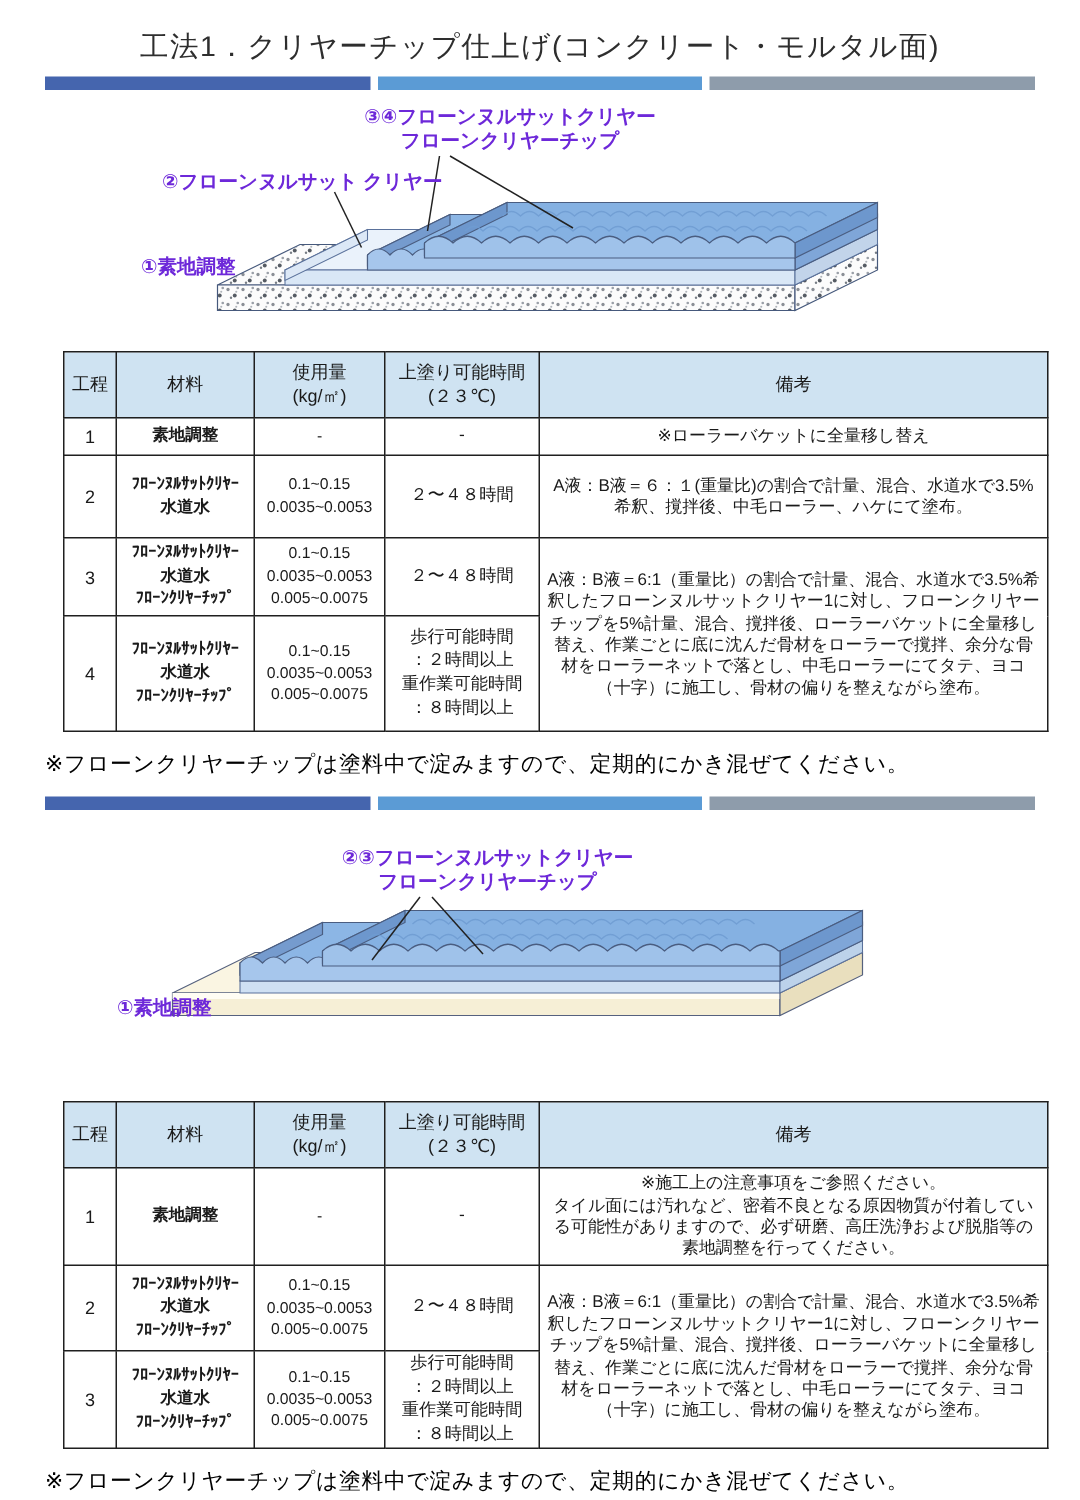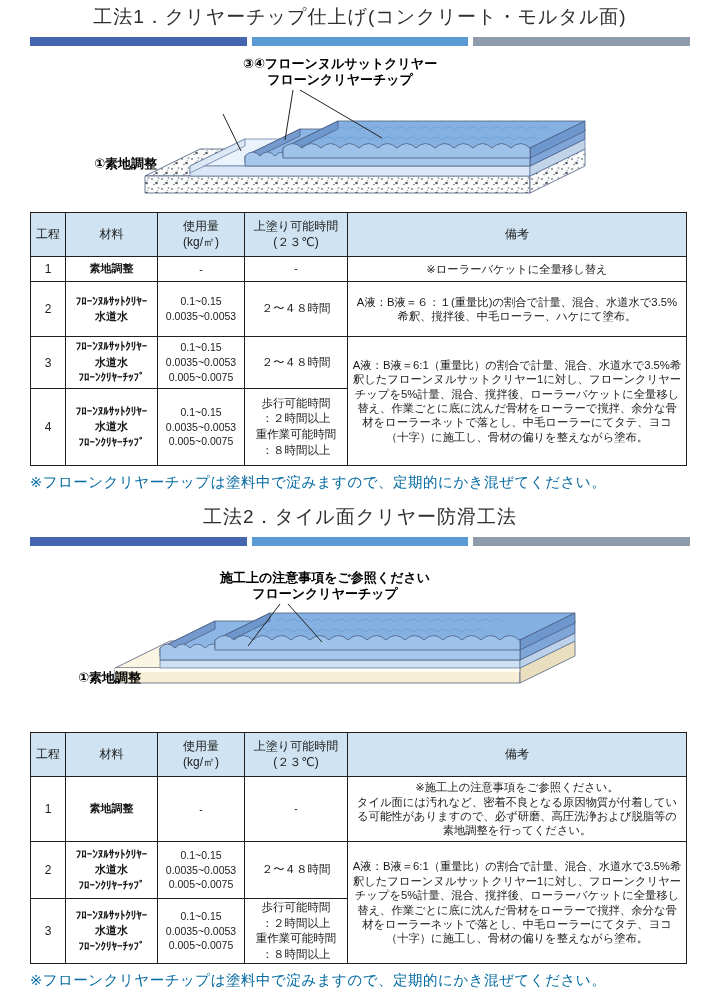--- a/index.html
+++ b/index.html
@@ -1,43 +1,43 @@
 <!DOCTYPE html>
 <html><head>
 <meta charset="utf-8">
 <style>
   html,body{margin:0;padding:0;background:#ffffff;}
   body{width:720px;height:1000px;font-family:"Liberation Sans","DejaVu Sans",sans-serif;color:#1a1a1a;overflow:hidden;}
   .wrap{padding:0 30px;}
-  .method-title{text-align:center;font-size:19px;font-weight:500;color:#2e2e2e;margin:4px 0 7px;letter-spacing:1px;}
+  .method-title{text-align:center;font-size:19px;font-weight:500;color:#2e2e2e;margin:18px 0 7px;letter-spacing:1px;}
   .tricolor-bar{display:flex;gap:5px;height:9px;margin:0 0 10px;}
   .tricolor-bar span{flex:1;}
   .seg1{background:#4565ae;}
   .seg2{background:#5b9bd5;}
   .seg3{background:#8e9cab;}
   .diagram{position:relative;height:152px;margin-bottom:4px;}
   .diagram.d2{height:172px;}
   .diagram svg{position:absolute;left:0;top:0;}
-  .dlabel{position:absolute;font-size:13px;font-weight:700;color:#000000;white-space:nowrap;line-height:16px;}
+  .dlabel{position:absolute;font-size:13px;font-weight:700;color:#6d28d9;white-space:nowrap;line-height:16px;}
   .d1-l34{left:175px;top:0;width:270px;text-align:center;}
   .d1-l2{left:78px;top:43px;}
   .d1-l1{left:64px;top:100px;}
   .d2-l23{left:160px;top:14px;width:270px;text-align:center;}
   .d2-l1{left:48px;top:114px;}
-  table.spec{border-collapse:collapse;width:656px;table-layout:fixed;border:1.5px solid #1f1f1f;margin:0;}
+  table.spec{border-collapse:collapse;width:656px;table-layout:fixed;border:1.5px solid #1f1f1f;margin:12px;}
   table.spec th,table.spec td{border:1px solid #1f1f1f;padding:1px 4px;vertical-align:middle;text-align:center;white-space:pre-line;}
   table.spec th{background:#cfe3f2;font-weight:400;font-size:12px;line-height:1.3;}
   td.c-no{font-size:12px;}
   td.c-mat{font-size:11px;line-height:1.4;font-weight:bold;}
   td.c-use{font-size:10.5px;line-height:1.4;}
   td.c-time{font-size:11.5px;line-height:1.35;}
   td.c-rem{font-size:11.3px;text-align:left;line-height:1.28;padding:2px 5px;vertical-align:middle;}
   tr.h44{height:44px;}tr.h25{height:25px;}tr.h55{height:55px;}tr.h52{height:52px;}tr.h77{height:77px;}
   tr.h65{height:65px;}tr.h57{height:57px;}tr.h58{height:58px;}
-  .note{font-size:14.5px;color:#0369a1;margin:7px 0 12px;letter-spacing:0.5px;}
+  .note{font-size:14.5px;color:#000000;margin:7px 0 12px;letter-spacing:0.5px;}
 </style>
 </head>
 <body>
 
 <div class="wrap">
 
   <section>
     <h2 class="method-title">工法1．クリヤーチップ仕上げ(コンクリート・モルタル面)</h2>
     <div class="tricolor-bar">
       <span class="seg1"></span>
@@ -87,20 +87,21 @@
         <g stroke="#222" stroke-width="1">
           <line x1="263" y1="34" x2="255" y2="84"></line>
           <line x1="270" y1="34" x2="352" y2="82"></line>
           <line x1="193" y1="58" x2="211" y2="95"></line>
         </g>
       </svg>
       <div class="dlabel d1-l34">
         <div>③④フローンヌルサットクリヤー</div>
         <div>フローンクリヤーチップ</div>
       </div>
+      <div class="dlabel d1-l2">②フローンヌルサット クリヤー</div>
       <div class="dlabel d1-l1">①素地調整</div>
     </div>
 
     <table class="spec">
       <colgroup>
           <col style="width:35px">
           <col style="width:92px">
           <col style="width:87px">
           <col style="width:103px">
           <col style="width:339px">
@@ -154,21 +155,20 @@
 ：２時間以上
 重作業可能時間
 ：８時間以上</td>
       </tr>
     </tbody>
       </table>
     <p class="note">※フローンクリヤーチップは塗料中で淀みますので、定期的にかき混ぜてください。</p>
   </section>
 
   <section>
-    <h2 class="method-title">工法2．タイル面クリヤー防滑工法</h2>
     <div class="tricolor-bar">
       <span class="seg1"></span>
       <span class="seg2"></span>
       <span class="seg3"></span>
     </div>
 
     <div class="diagram d2">
       <svg width="660" height="172" viewBox="0 0 660 172">
         <g stroke="#55617e" stroke-width="0.8">
           <path d="M85,112 L490,112 L545,85 L140,85 Z" fill="#faf5e2"></path>
@@ -195,21 +195,21 @@
         <g stroke="#6f9cd2" stroke-width="0.9" fill="none" opacity="0.85">
           <path d="M215,76 q6,-6 12,0 q6,-6 12,0 q6,-6 12,0 q6,-6 12,0 q6,-6 12,0 q6,-6 12,0 q6,-6 12,0 q6,-6 12,0 q6,-6 12,0 q6,-6 12,0 q6,-6 12,0 q6,-6 12,0 q6,-6 12,0 q6,-6 12,0 q6,-6 12,0 q6,-6 12,0 q6,-6 12,0 q6,-6 12,0 q6,-6 12,0 q6,-6 12,0"></path>
           <path d="M245,66 q6,-6 12,0 q6,-6 12,0 q6,-6 12,0 q6,-6 12,0 q6,-6 12,0 q6,-6 12,0 q6,-6 12,0 q6,-6 12,0 q6,-6 12,0 q6,-6 12,0 q6,-6 12,0 q6,-6 12,0 q6,-6 12,0 q6,-6 12,0 q6,-6 12,0 q6,-6 12,0 q6,-6 12,0 q6,-6 12,0 q6,-6 12,0"></path>
         </g>
         <g stroke="#222" stroke-width="1">
           <line x1="250" y1="48" x2="218" y2="90"></line>
           <line x1="258" y1="48" x2="292" y2="86"></line>
         </g>
       </svg>
       <div class="dlabel d2-l23">
-        <div>施工上の注意事項をご参照ください</div>
+        <div>②③フローンヌルサットクリヤー</div>
         <div>フローンクリヤーチップ</div>
       </div>
       <div class="dlabel d2-l1">①素地調整</div>
     </div>
 
     <table class="spec">
       <colgroup>
           <col style="width:35px">
           <col style="width:92px">
           <col style="width:87px">

